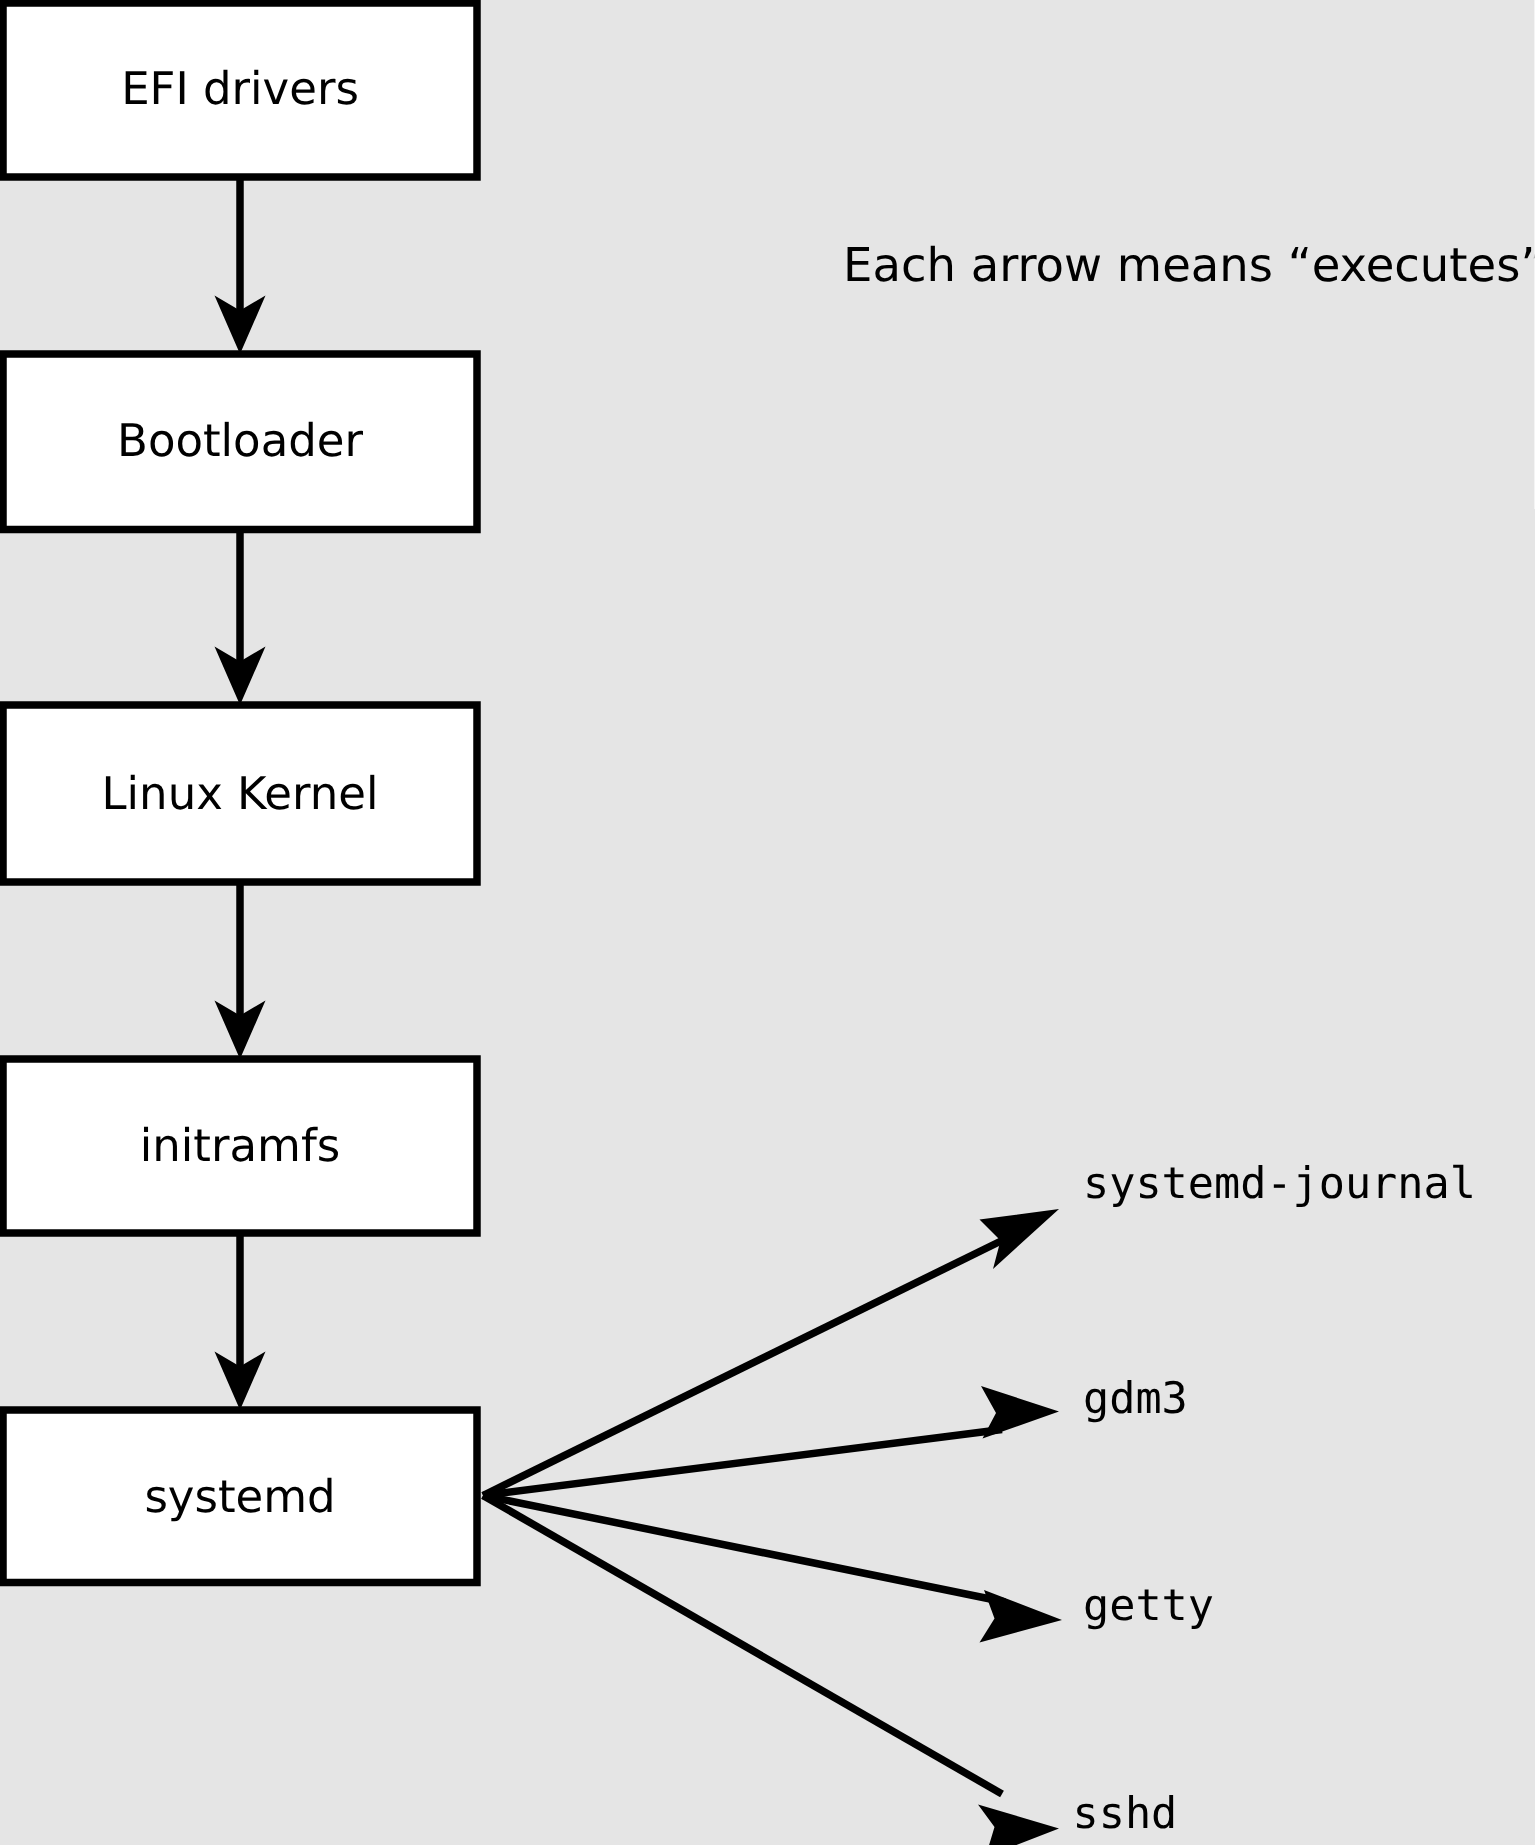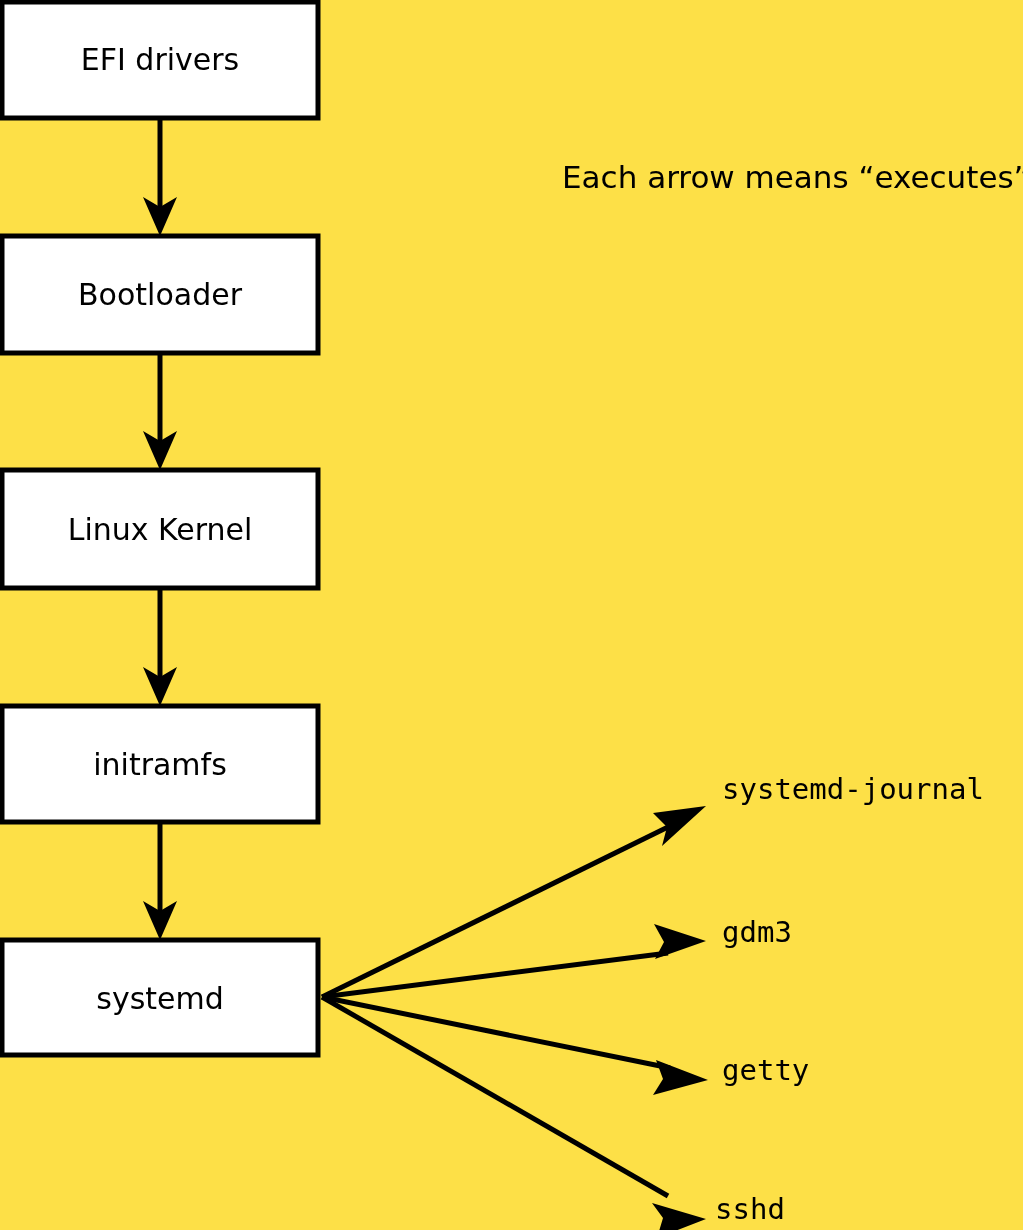--- a/index.html
+++ b/index.html
@@ -5,21 +5,21 @@
 <style>
   html, body {
     margin: 0;
     padding: 0;
     background: #ffffff;
   }
   #canvas {
     position: relative;
     width: 1023px;
     height: 1230px;
-    background: #fde047;
+    background: #e5e5e5;
     overflow: hidden;
     font-family: "DejaVu Sans", sans-serif;
   }
   #diagram-svg {
     position: absolute;
     left: 0;
     top: 0;
     width: 1023px;
     height: 1230px;
     display: block;

